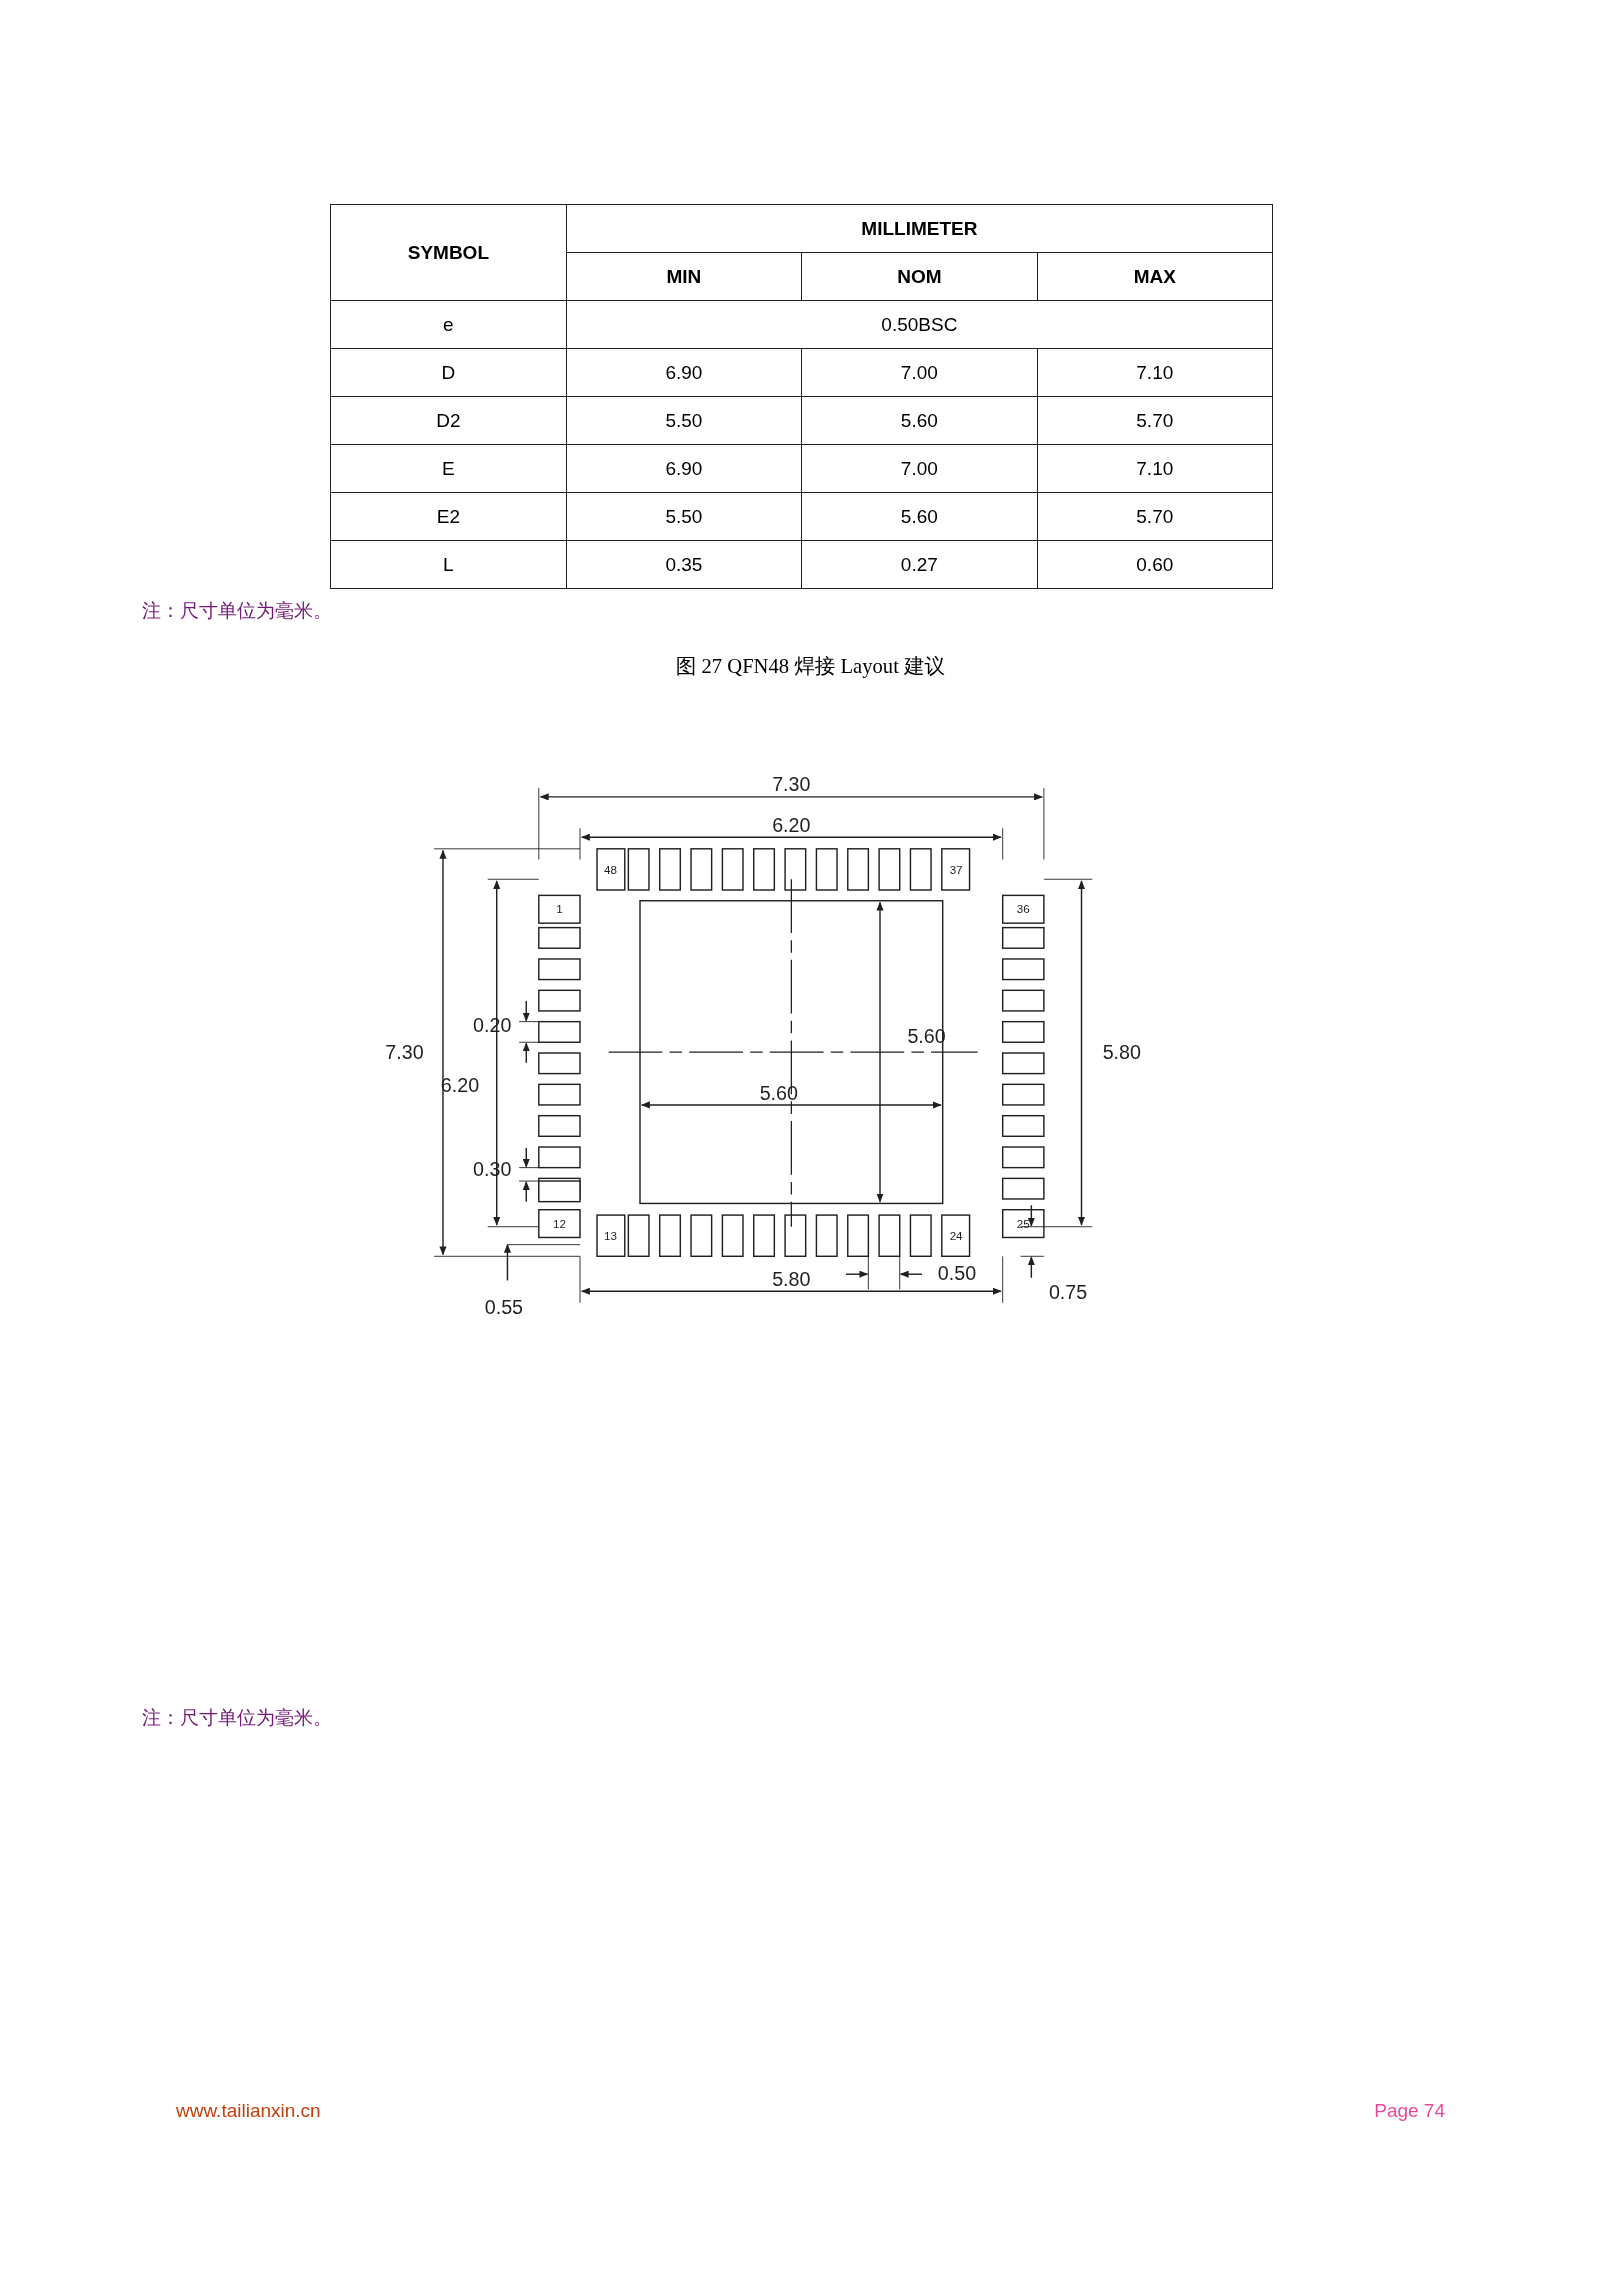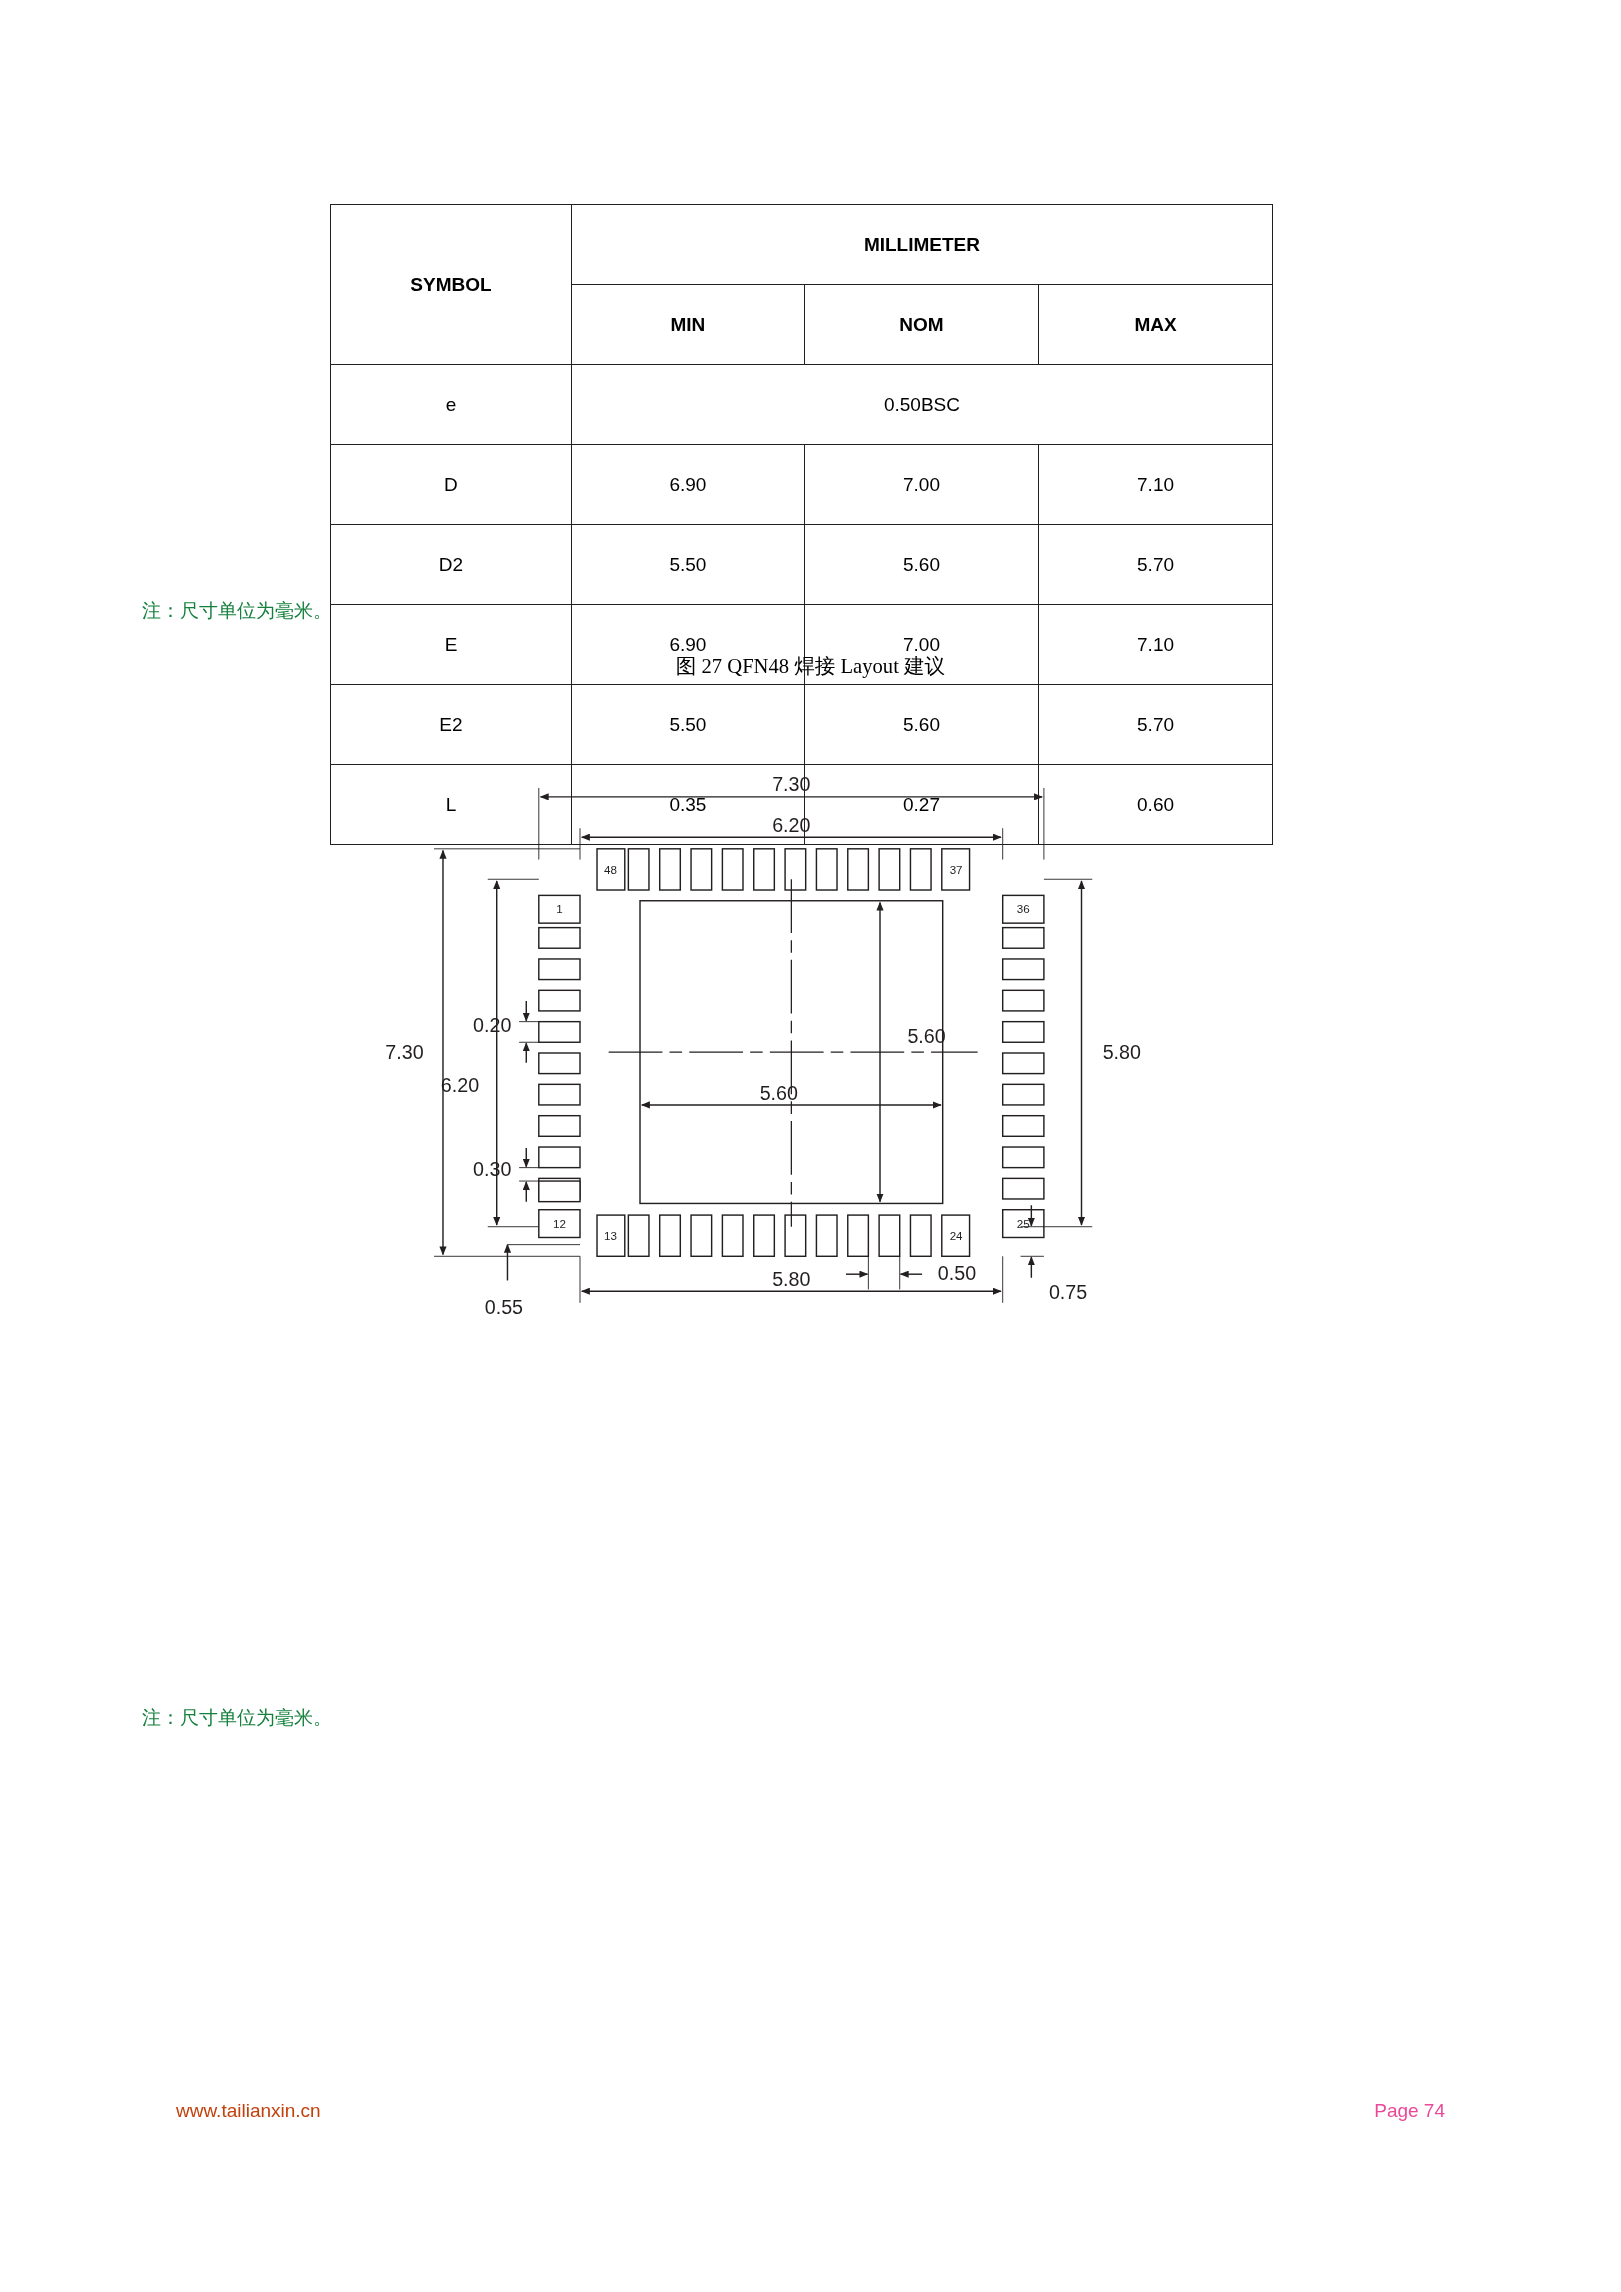--- a/index.html
+++ b/index.html
@@ -20,33 +20,33 @@
   .dim-table{
     position:absolute;
     left:330px;top:204px;
     width:943px;
     border-collapse:collapse;
     font-size:19px;
   }
   .dim-table td,.dim-table th{
     border:0.9px solid #231f20;
     text-align:center;
-    padding:16px;
+    padding:0;
     height:47px;
     font-weight:normal;
   }
   .dim-table th{font-weight:bold;}
   .dim-table .symcol{width:236px;}
   .dim-table .c3{width:236px;}
 
   
   .note{
     position:absolute;
     font-size:19px;
-    color:#15803d;
+    color:#701a75;
     font-family:Liberation Mono, monospace;
   }
   #note-top{left:142px;top:598px;}
   #note-bottom{left:142px;top:1705px;}
 
   .fig-caption{
     position:absolute;
     left:0;top:652px;width:1621px;
     text-align:center;
     font-size:20.6px;

